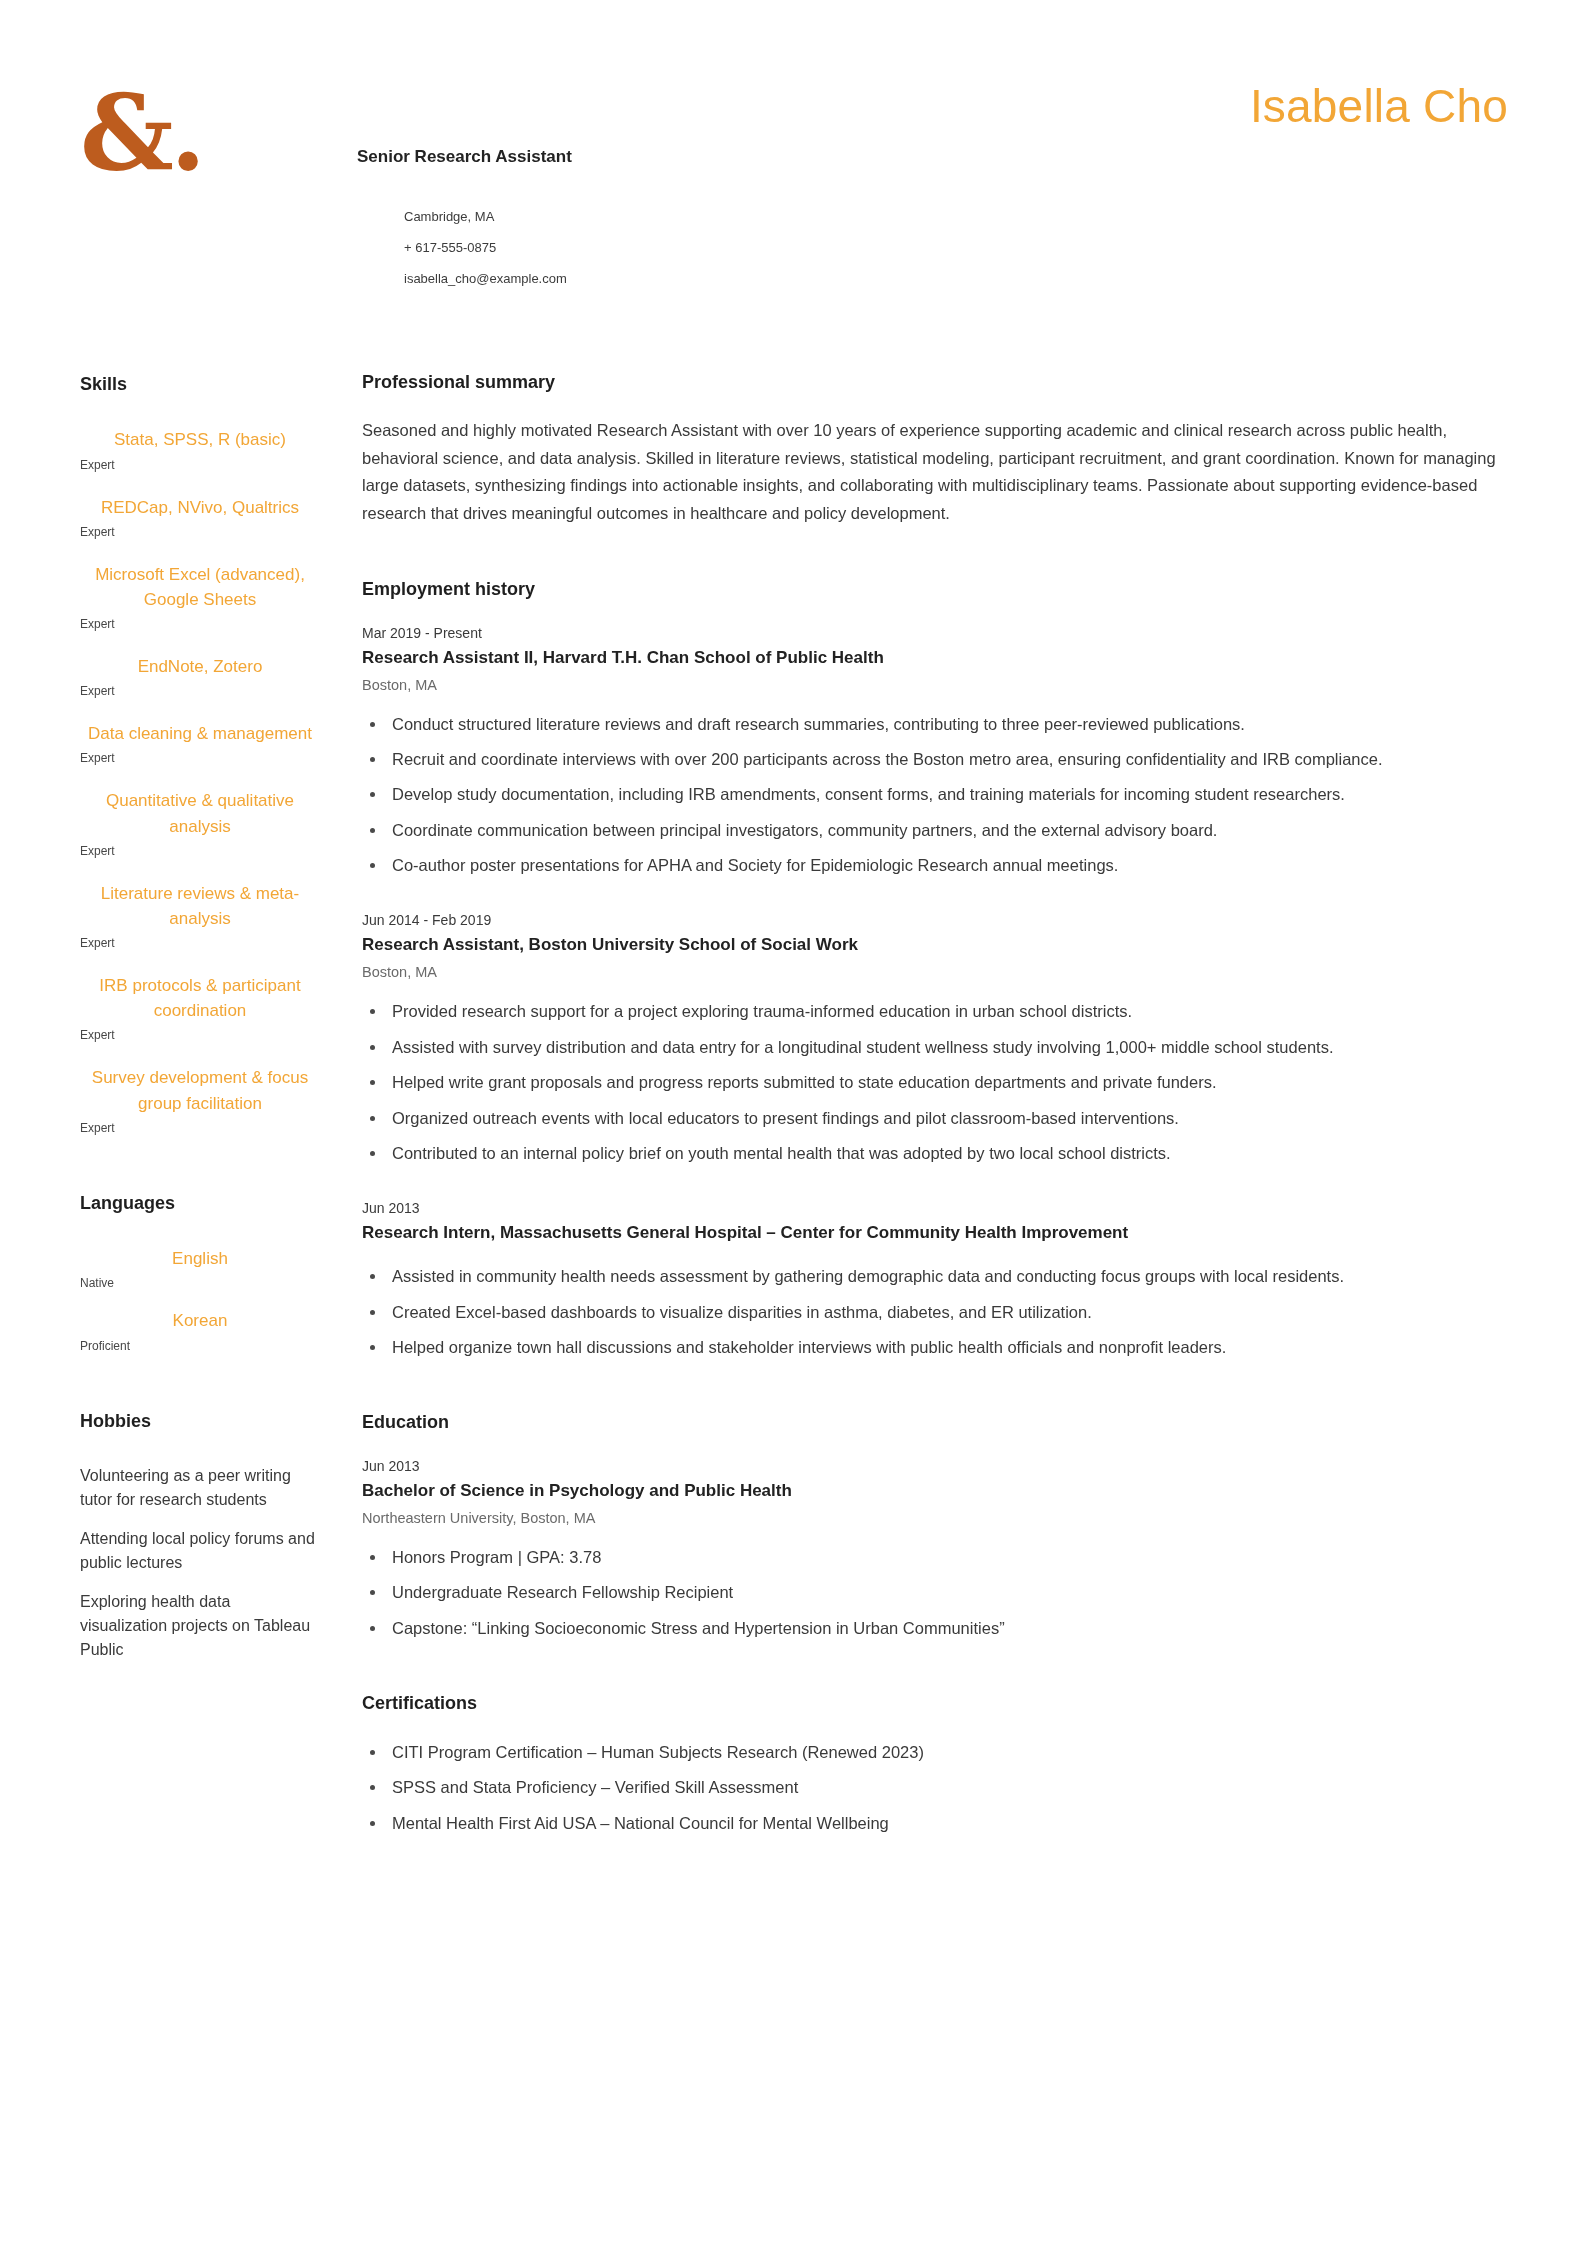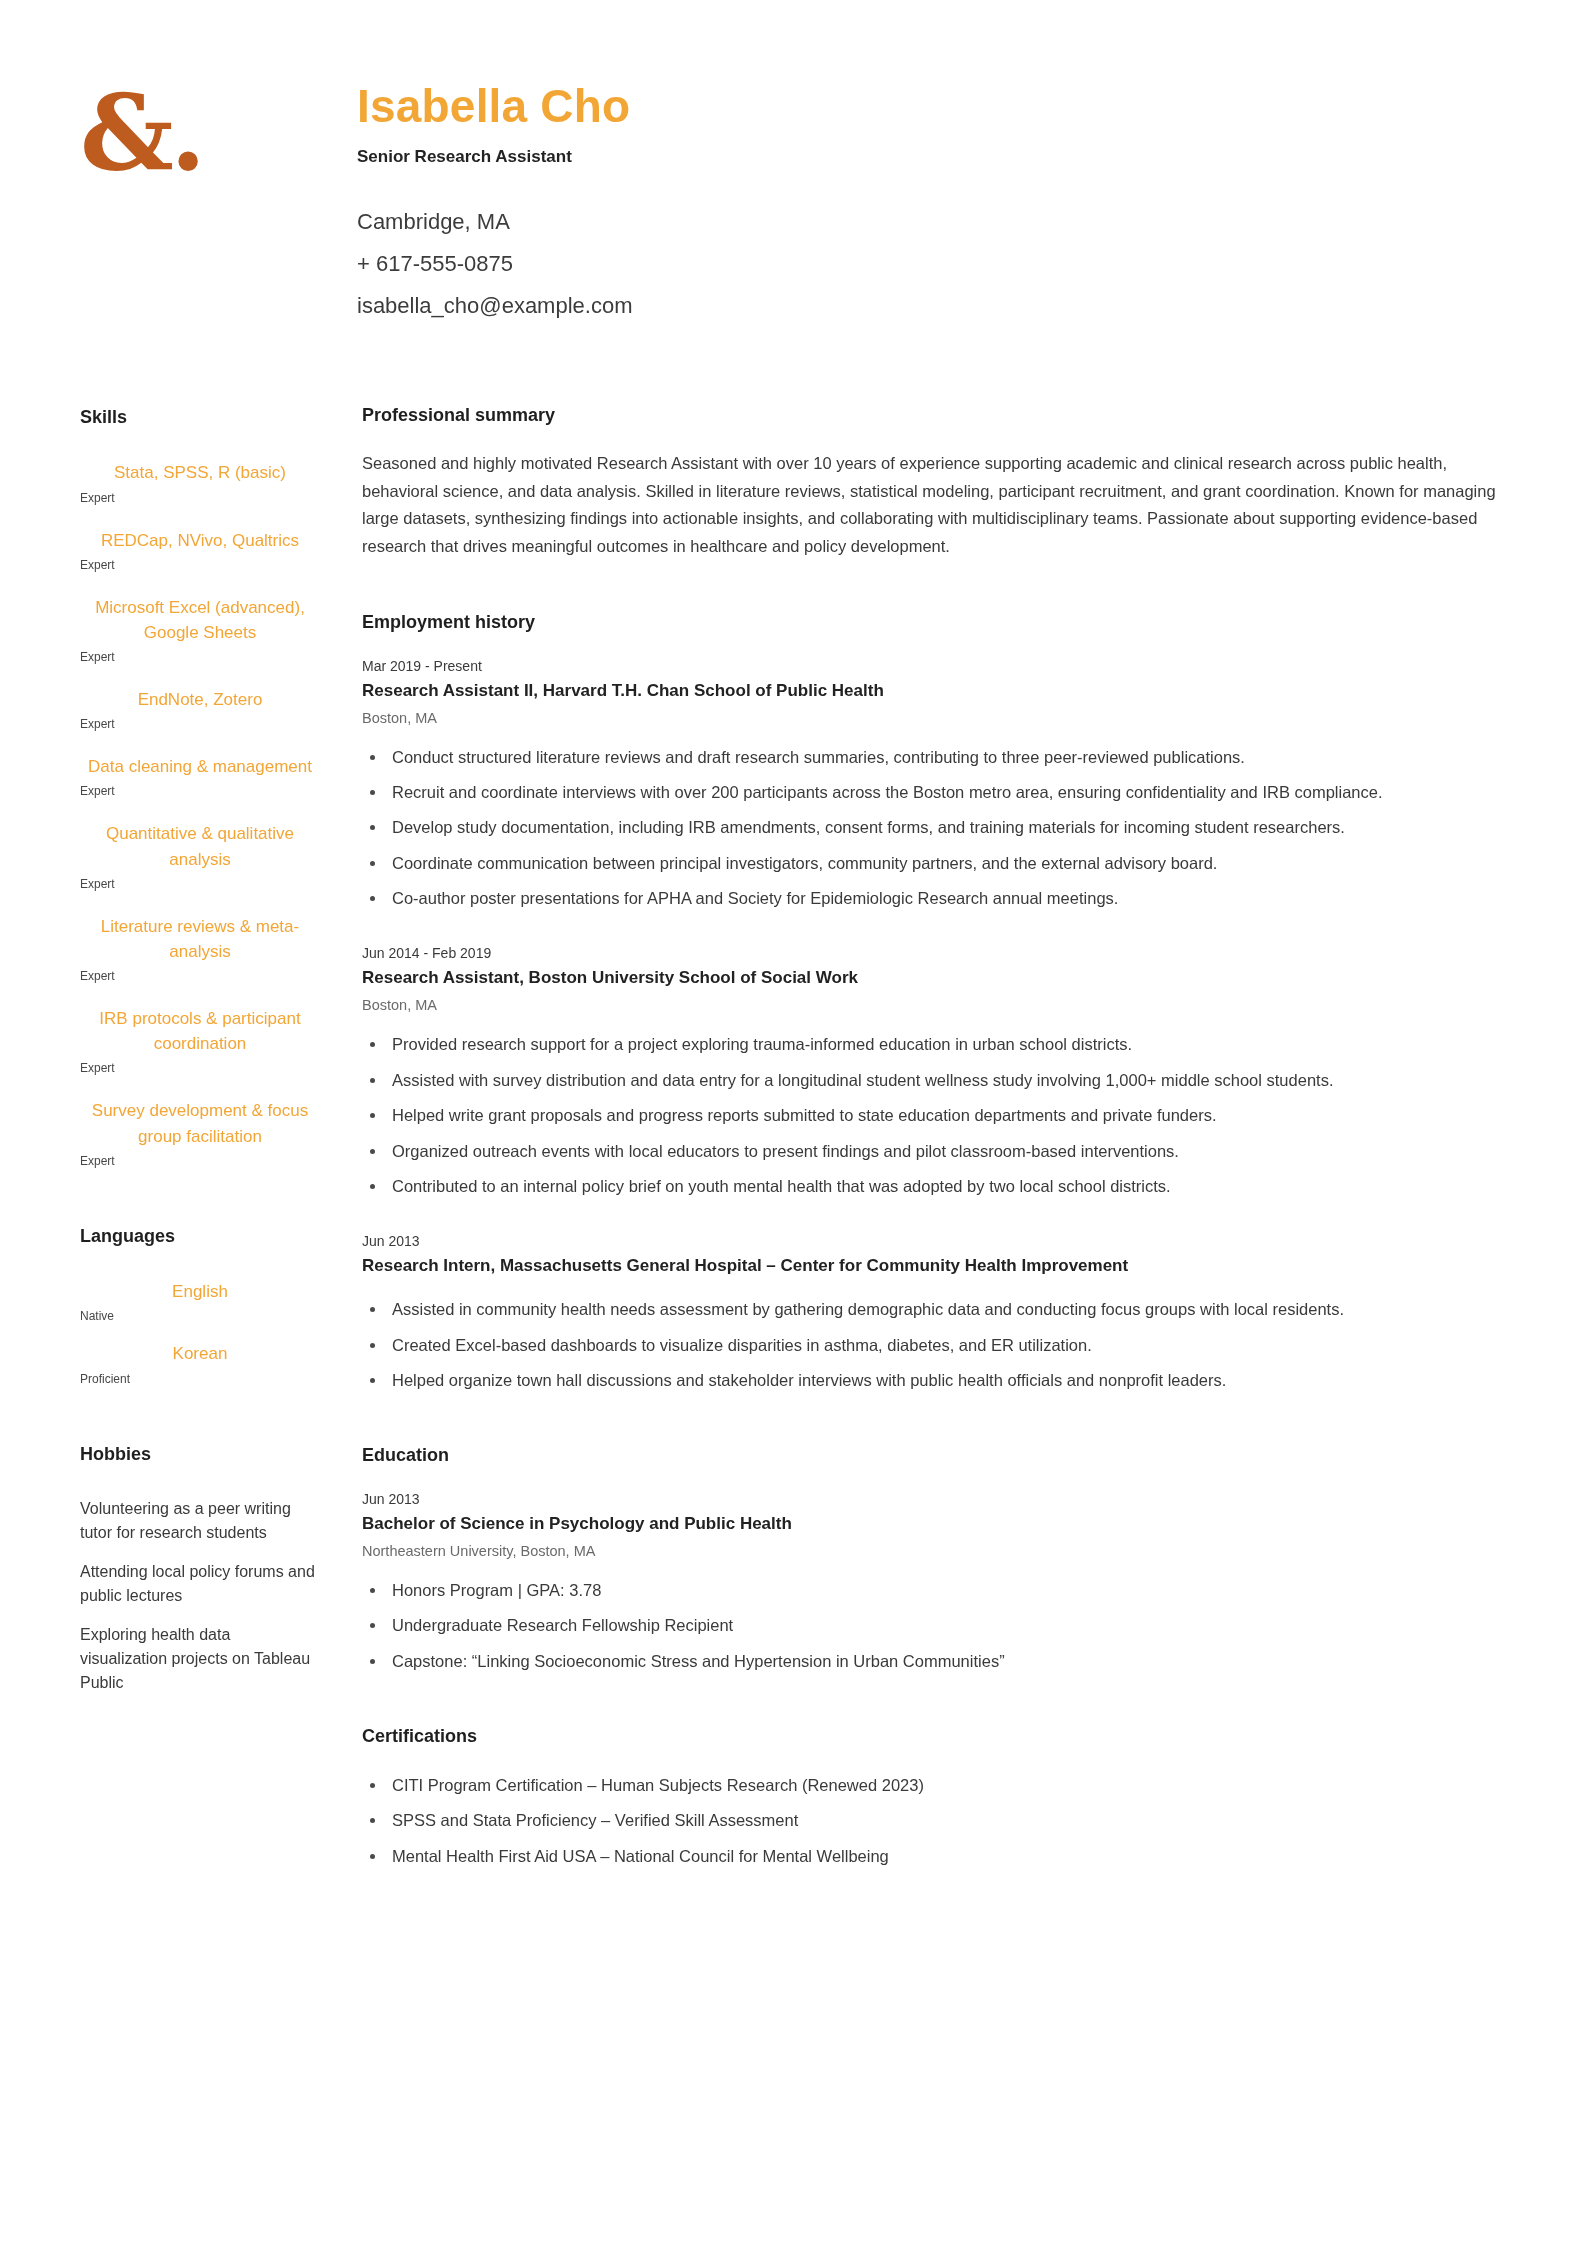--- a/index.html
+++ b/index.html
@@ -17,26 +17,26 @@
   }
   .grid{display:grid;grid-template-columns:240px 1fr;column-gap:37px;}
   
   .logo-cell{padding-top:2px;}
   .logo{
     font-family:"DejaVu Serif","Liberation Serif",serif;
     font-size:104px;line-height:1;color:var(--logo);font-weight:700;
     letter-spacing:-4px;display:inline-block;
   }
   .name{
-    margin:0 0 14px 0;font-size:46px;font-weight:700;
-    color:var(--accent);letter-spacing:0.2px;line-height:1.15;
+    margin:0 0 14px 0;font-size:46px;font-weight:400;
+    color:var(--accent);letter-spacing:0.2px;line-height:1.15;text-align:right;
   }
   .subtitle{font-size:17px;font-weight:600;color:#232323;}
   .contact{margin-top:42px;}
-  .contact-line{font-size:22px;color:#3c3c3c;margin-bottom:16px;}
+  .contact-line{font-size:13px;color:#3c3c3c;margin-bottom:16px;margin-left:47px;}
   
   .content{margin-top:70px;gap:42px;}
   h2{
     font-size:18px;font-weight:600;color:var(--heading);
     margin:0 0 24px 0;line-height:1.2;
   }
   
   aside{padding-top:2px;}
   .side-section{margin-bottom:58px;}
   .side-section h2{margin-bottom:32px;}

